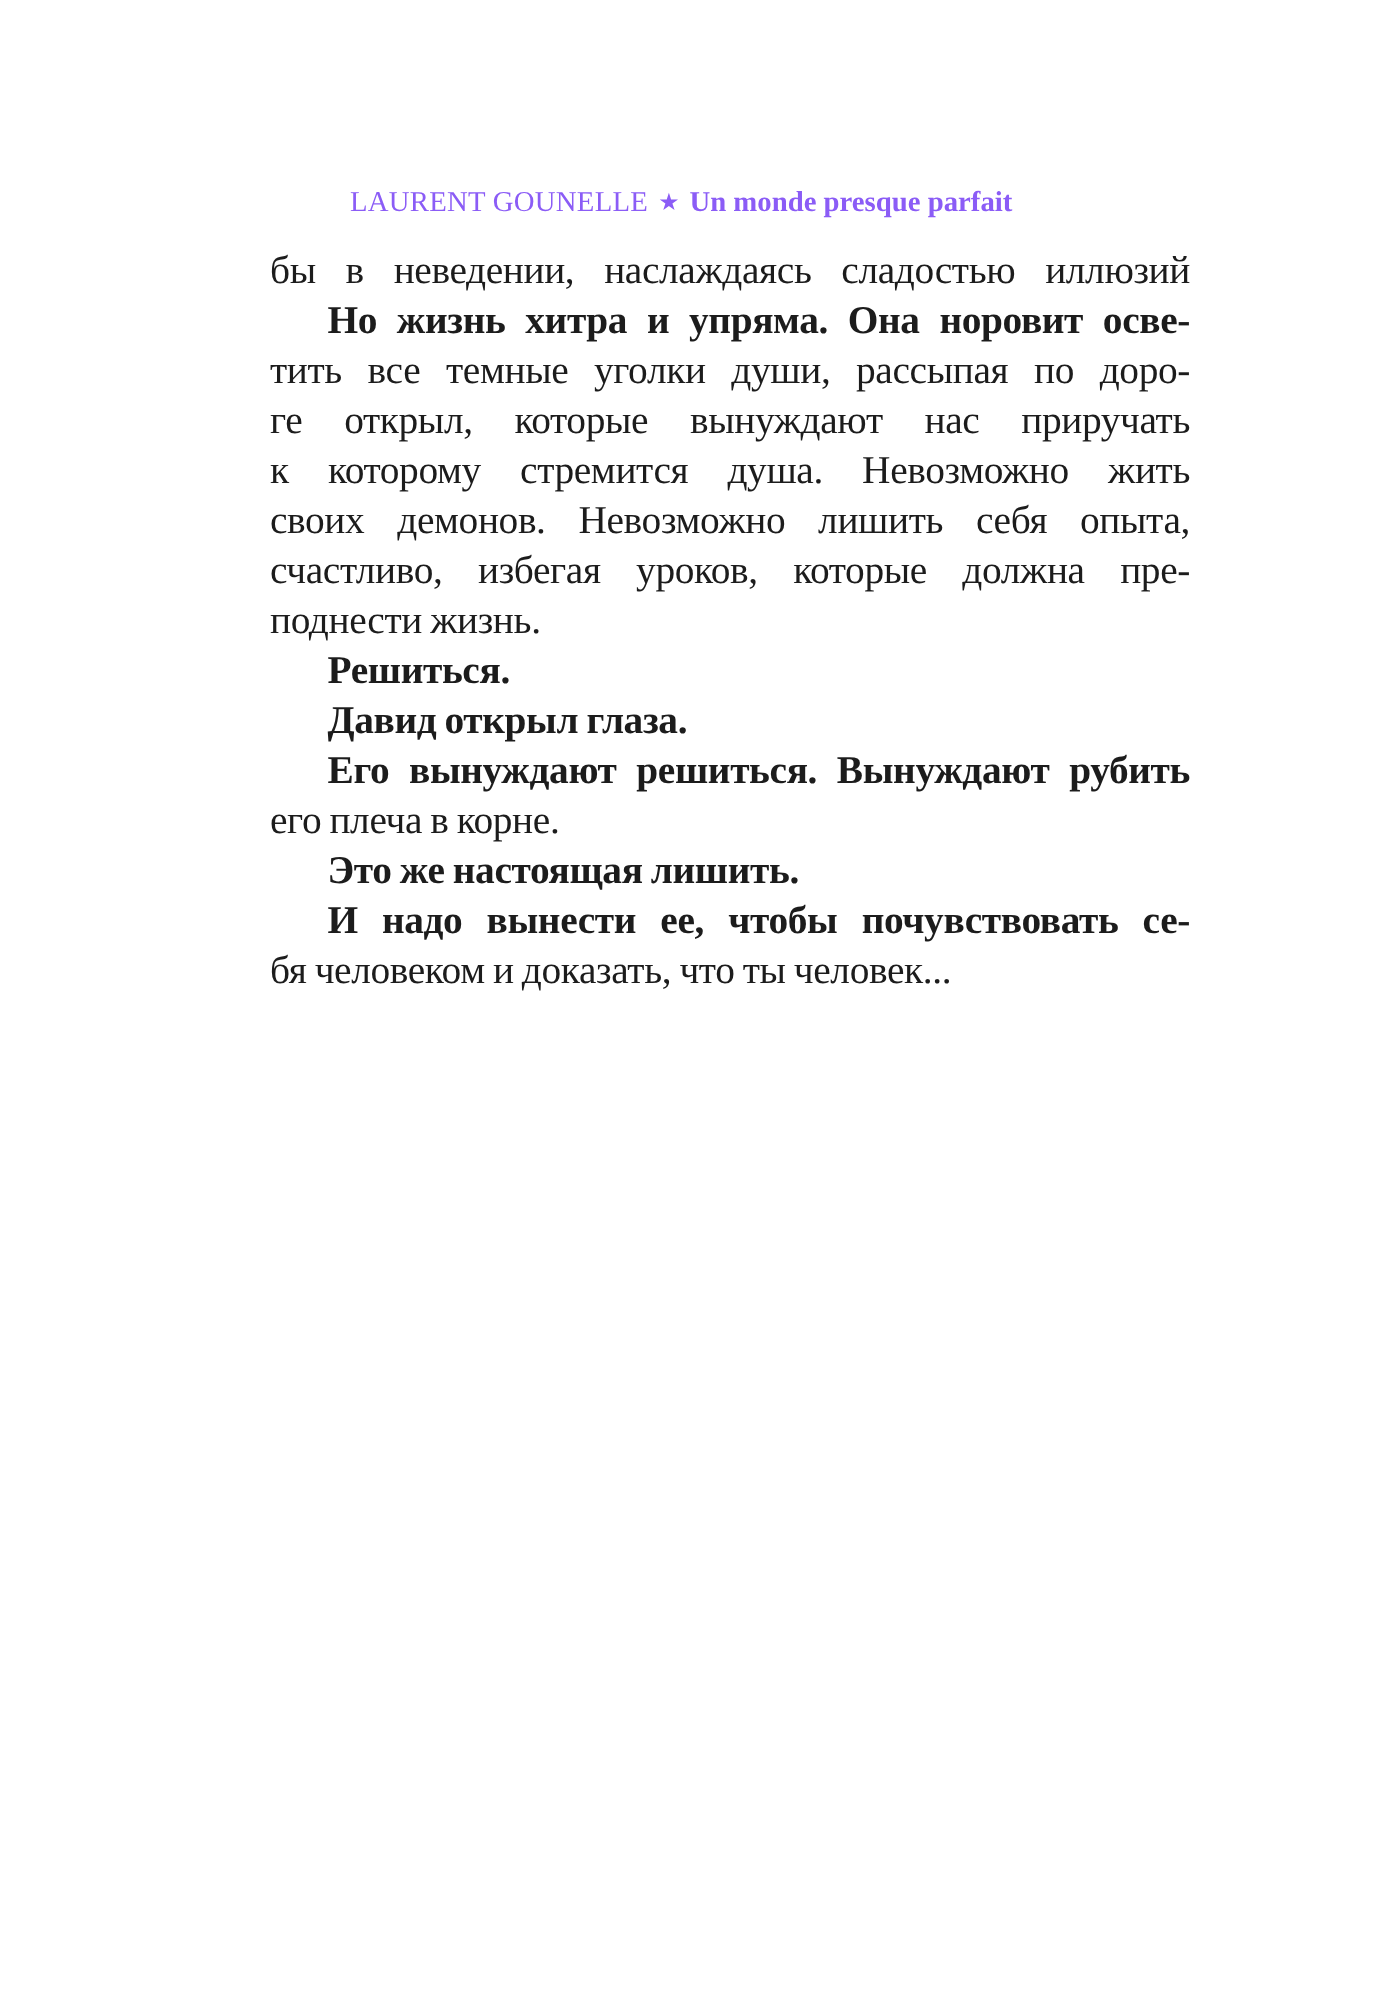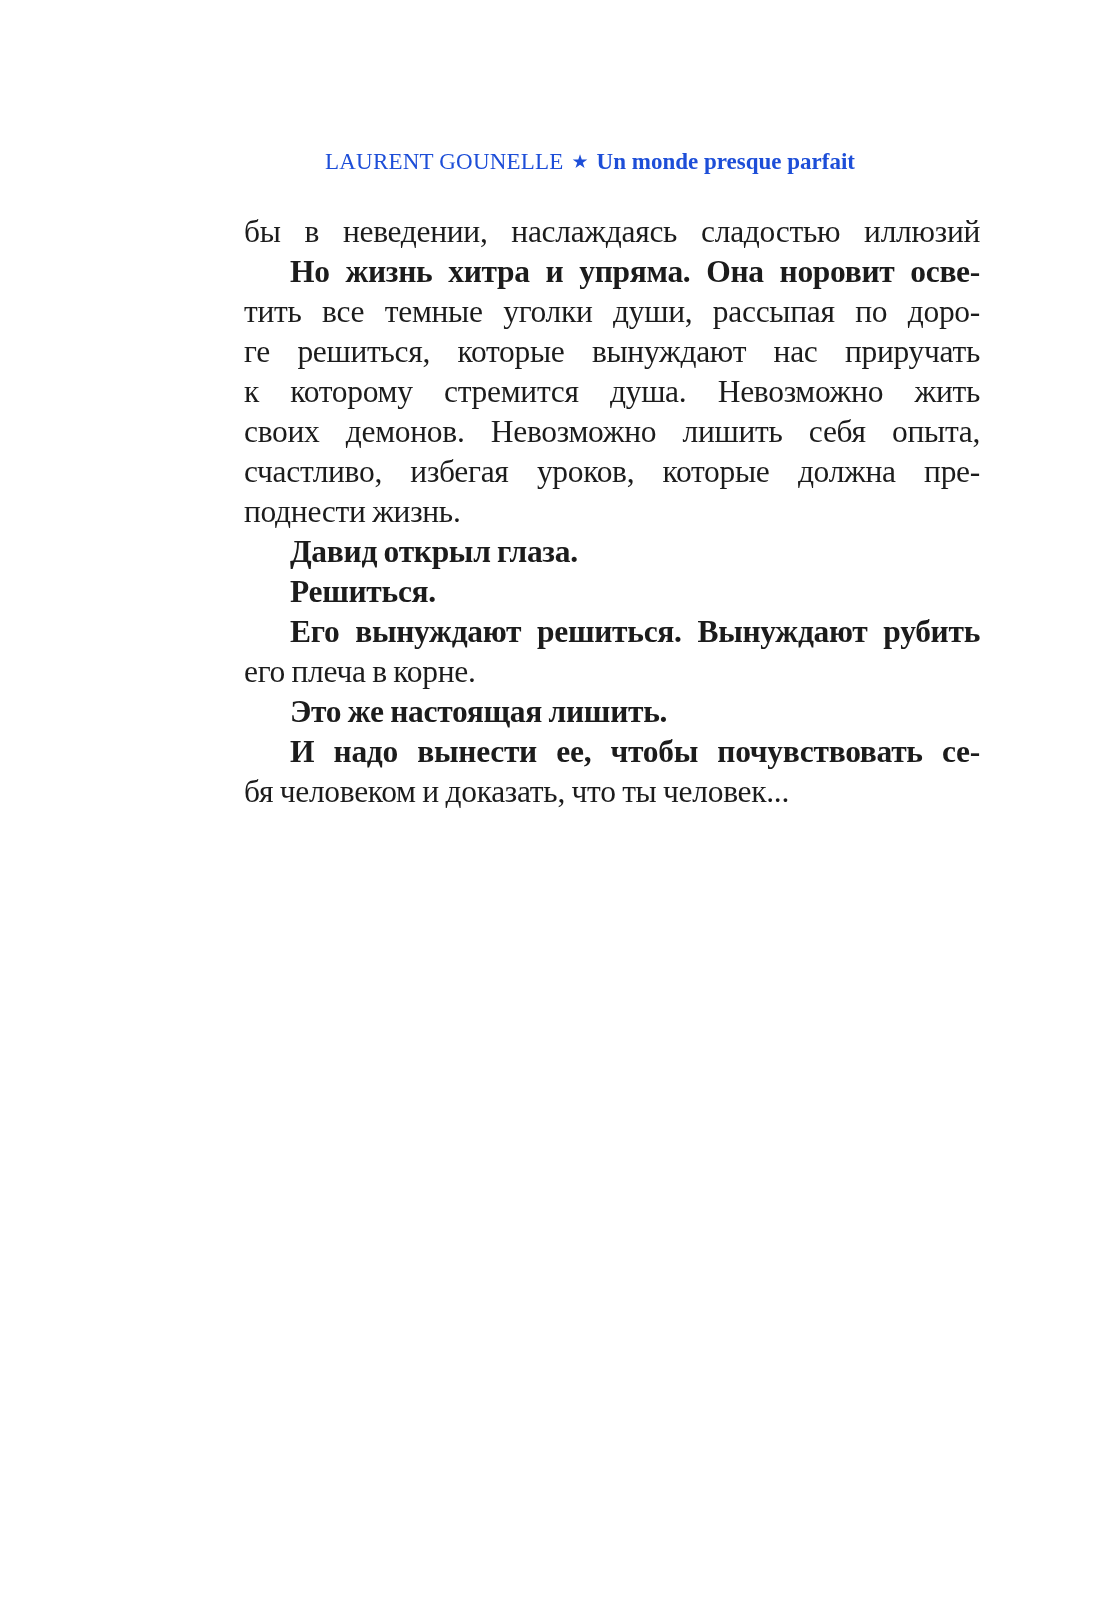--- a/index.html
+++ b/index.html
@@ -20,45 +20,43 @@
       left: 0; top: 0;
       width: 1100px;
       height: 1603px;
       background: #ffffff;
     }
     .running-header {
       position: absolute;
       top: 147px;
       left: 280px;
       width: 620px;
-      text-align: center;
       font-size: 23px;
       line-height: 30px;
       white-space: nowrap;
-      color: #1d4ed8;
+      color: #8b5cf6;
     }
     .running-header .author {
       letter-spacing: 0.2px;
       font-variant: small-caps;
     }
     .running-header .sep {
       margin: 0 8px;
       font-size: 19px;
       position: relative;
       top: -1px;
     }
     .running-header .title {
       font-weight: bold;
     }
     .body-text {
       position: absolute;
-      top: 212px;
+      top: 196px;
       left: 216px;
       width: 736px;
-      margin-left: 28px;
     }
     .line {
       display: block;
       font-size: 31.5px;
       line-height: 40px;
       height: 40px;
       white-space: nowrap;
       text-align: justify;
       text-align-last: justify;
       letter-spacing: -0.3px;
@@ -80,29 +78,29 @@
   <div class="running-header">
     <span class="author">LAURENT GOUNELLE</span><span class="sep">★</span><span class="title">Un monde presque parfait</span>
   </div>
 
   <div class="body-text">
 
     <span class="line">бы в неведении, наслаждаясь сладостью иллюзий</span>
 
     <span class="line indent">Но жизнь хитра и упряма. Она норовит осве-</span>
     <span class="line">тить все темные уголки души, рассыпая по доро-</span>
-    <span class="line">ге решиться, которые вынуждают нас приручать</span>
+    <span class="line">ге открыл, которые вынуждают нас приручать</span>
     <span class="line">к которому стремится душа. Невозможно жить</span>
     <span class="line">своих демонов. Невозможно лишить себя опыта,</span>
     <span class="line">счастливо, избегая уроков, которые должна пре-</span>
     <span class="line last">поднести жизнь.</span>
 
+    <span class="line indent last">Решиться.</span>
+
     <span class="line indent last">Давид открыл глаза.</span>
-
-    <span class="line indent last">Решиться.</span>
 
     <span class="line indent">Его вынуждают решиться. Вынуждают рубить</span>
     <span class="line last">его плеча в корне.</span>
 
     <span class="line indent last">Это же настоящая лишить.</span>
 
     <span class="line indent">И надо вынести ее, чтобы почувствовать се-</span>
     <span class="line last">бя человеком и доказать, что ты человек...</span>
   </div>
 

